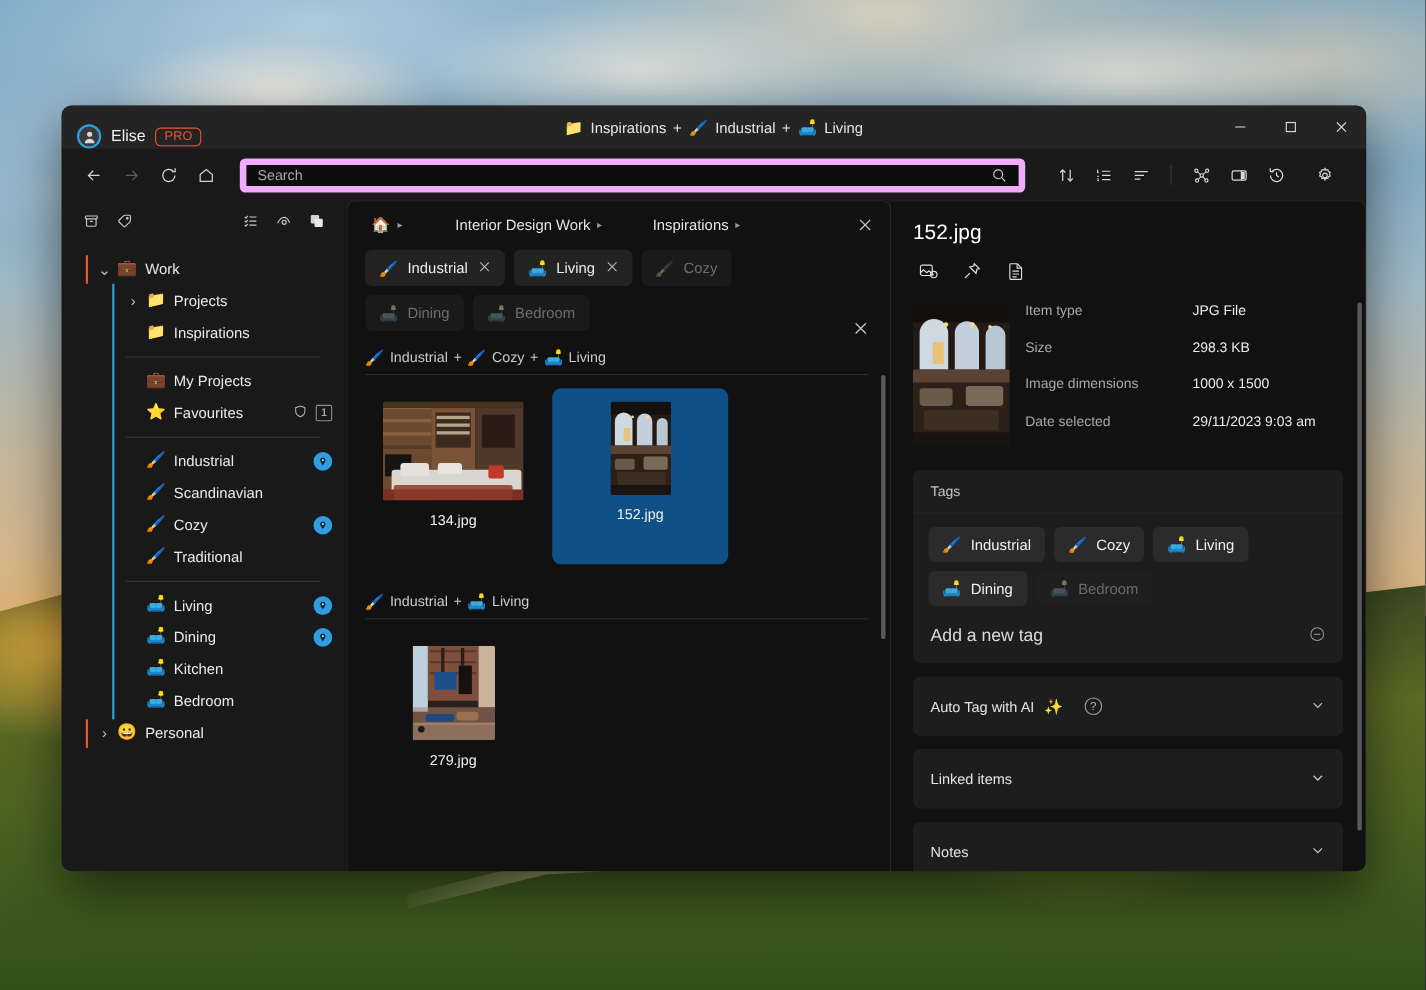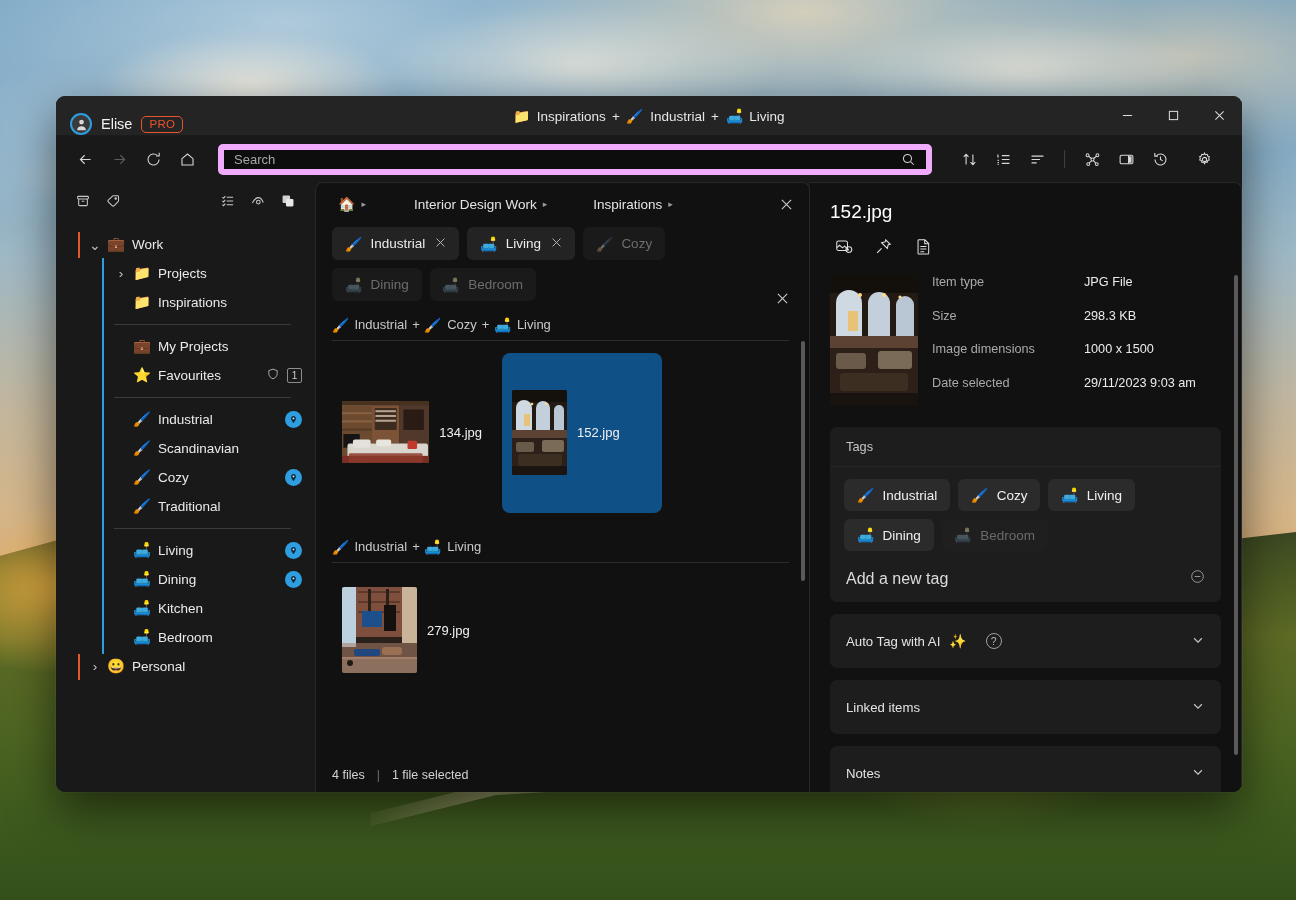--- a/index.html
+++ b/index.html
@@ -186,21 +186,21 @@
   #filegrid { flex: 1; overflow: hidden; position: relative; min-height: 0; }
   .group-head {
     display: flex; align-items: center; gap: 5px; font-size: 13px; color: #c9c9c9;
     padding: 10px 16px 8px 16px;
   }
   .group-head .plus { color: #c9c9c9; }
   .group-rule { height: 1px; background: #2c2c2c; margin: 0 20px 0 16px; }
   .tiles { display: flex; gap: 10px; padding: 12px 16px 0 16px; flex-wrap: wrap; }
   .tile {
     width: 160px; border-radius: 8px; padding: 12px 10px 14px;
-    display: flex; flex-direction: row; align-items: center; gap: 10px;
+    display: flex; flex-direction: column; align-items: center; gap: 10px;
   }
   .tile.selected { background: #0f5186; height: 160px; justify-content: flex-start; }
   .thumb {
     width: 128px; height: 90px; border-radius: 2px; overflow: hidden;
     display: flex; align-items: center; justify-content: center;
   }
   .thumb.portrait { width: 55px; height: 85px; }
   .tile .fname { font-size: 13px; color: #f0f0f0; }
   .scrollbar-v {
     position: absolute; right: 4px; top: 34px; width: 4px; height: 240px;
@@ -731,25 +731,20 @@
                 <rect x="44" y="2" width="3" height="16" fill="#2a2018"></rect>
               </svg>
             </div>
             <span class="fname">279.jpg</span>
           </div>
         </div>
 
         <div class="scrollbar-v"></div>
       </div>
 
-      <div id="statusbar">
-        <span>4 files</span>
-        <span class="sb-pipe">|</span>
-        <span>1 file selected</span>
-      </div>
     </div>
 
     <div id="details">
       <div id="det-title">152.jpg</div>
 
       <div id="det-actions">
         <span class="det-act">
           <svg width="19" height="19" viewBox="0 0 22 22" fill="none" stroke="currentColor" stroke-width="1.2">
               <path d="M3.2 6.6a2 2 0 012-2h8.4a2 2 0 012 2v7a2 2 0 01-2 2H5.2a2 2 0 01-2-2z"></path>
               <path d="M3.4 12.4l3-2.8 3.4 3 2.4-2 3.4 3"></path>

